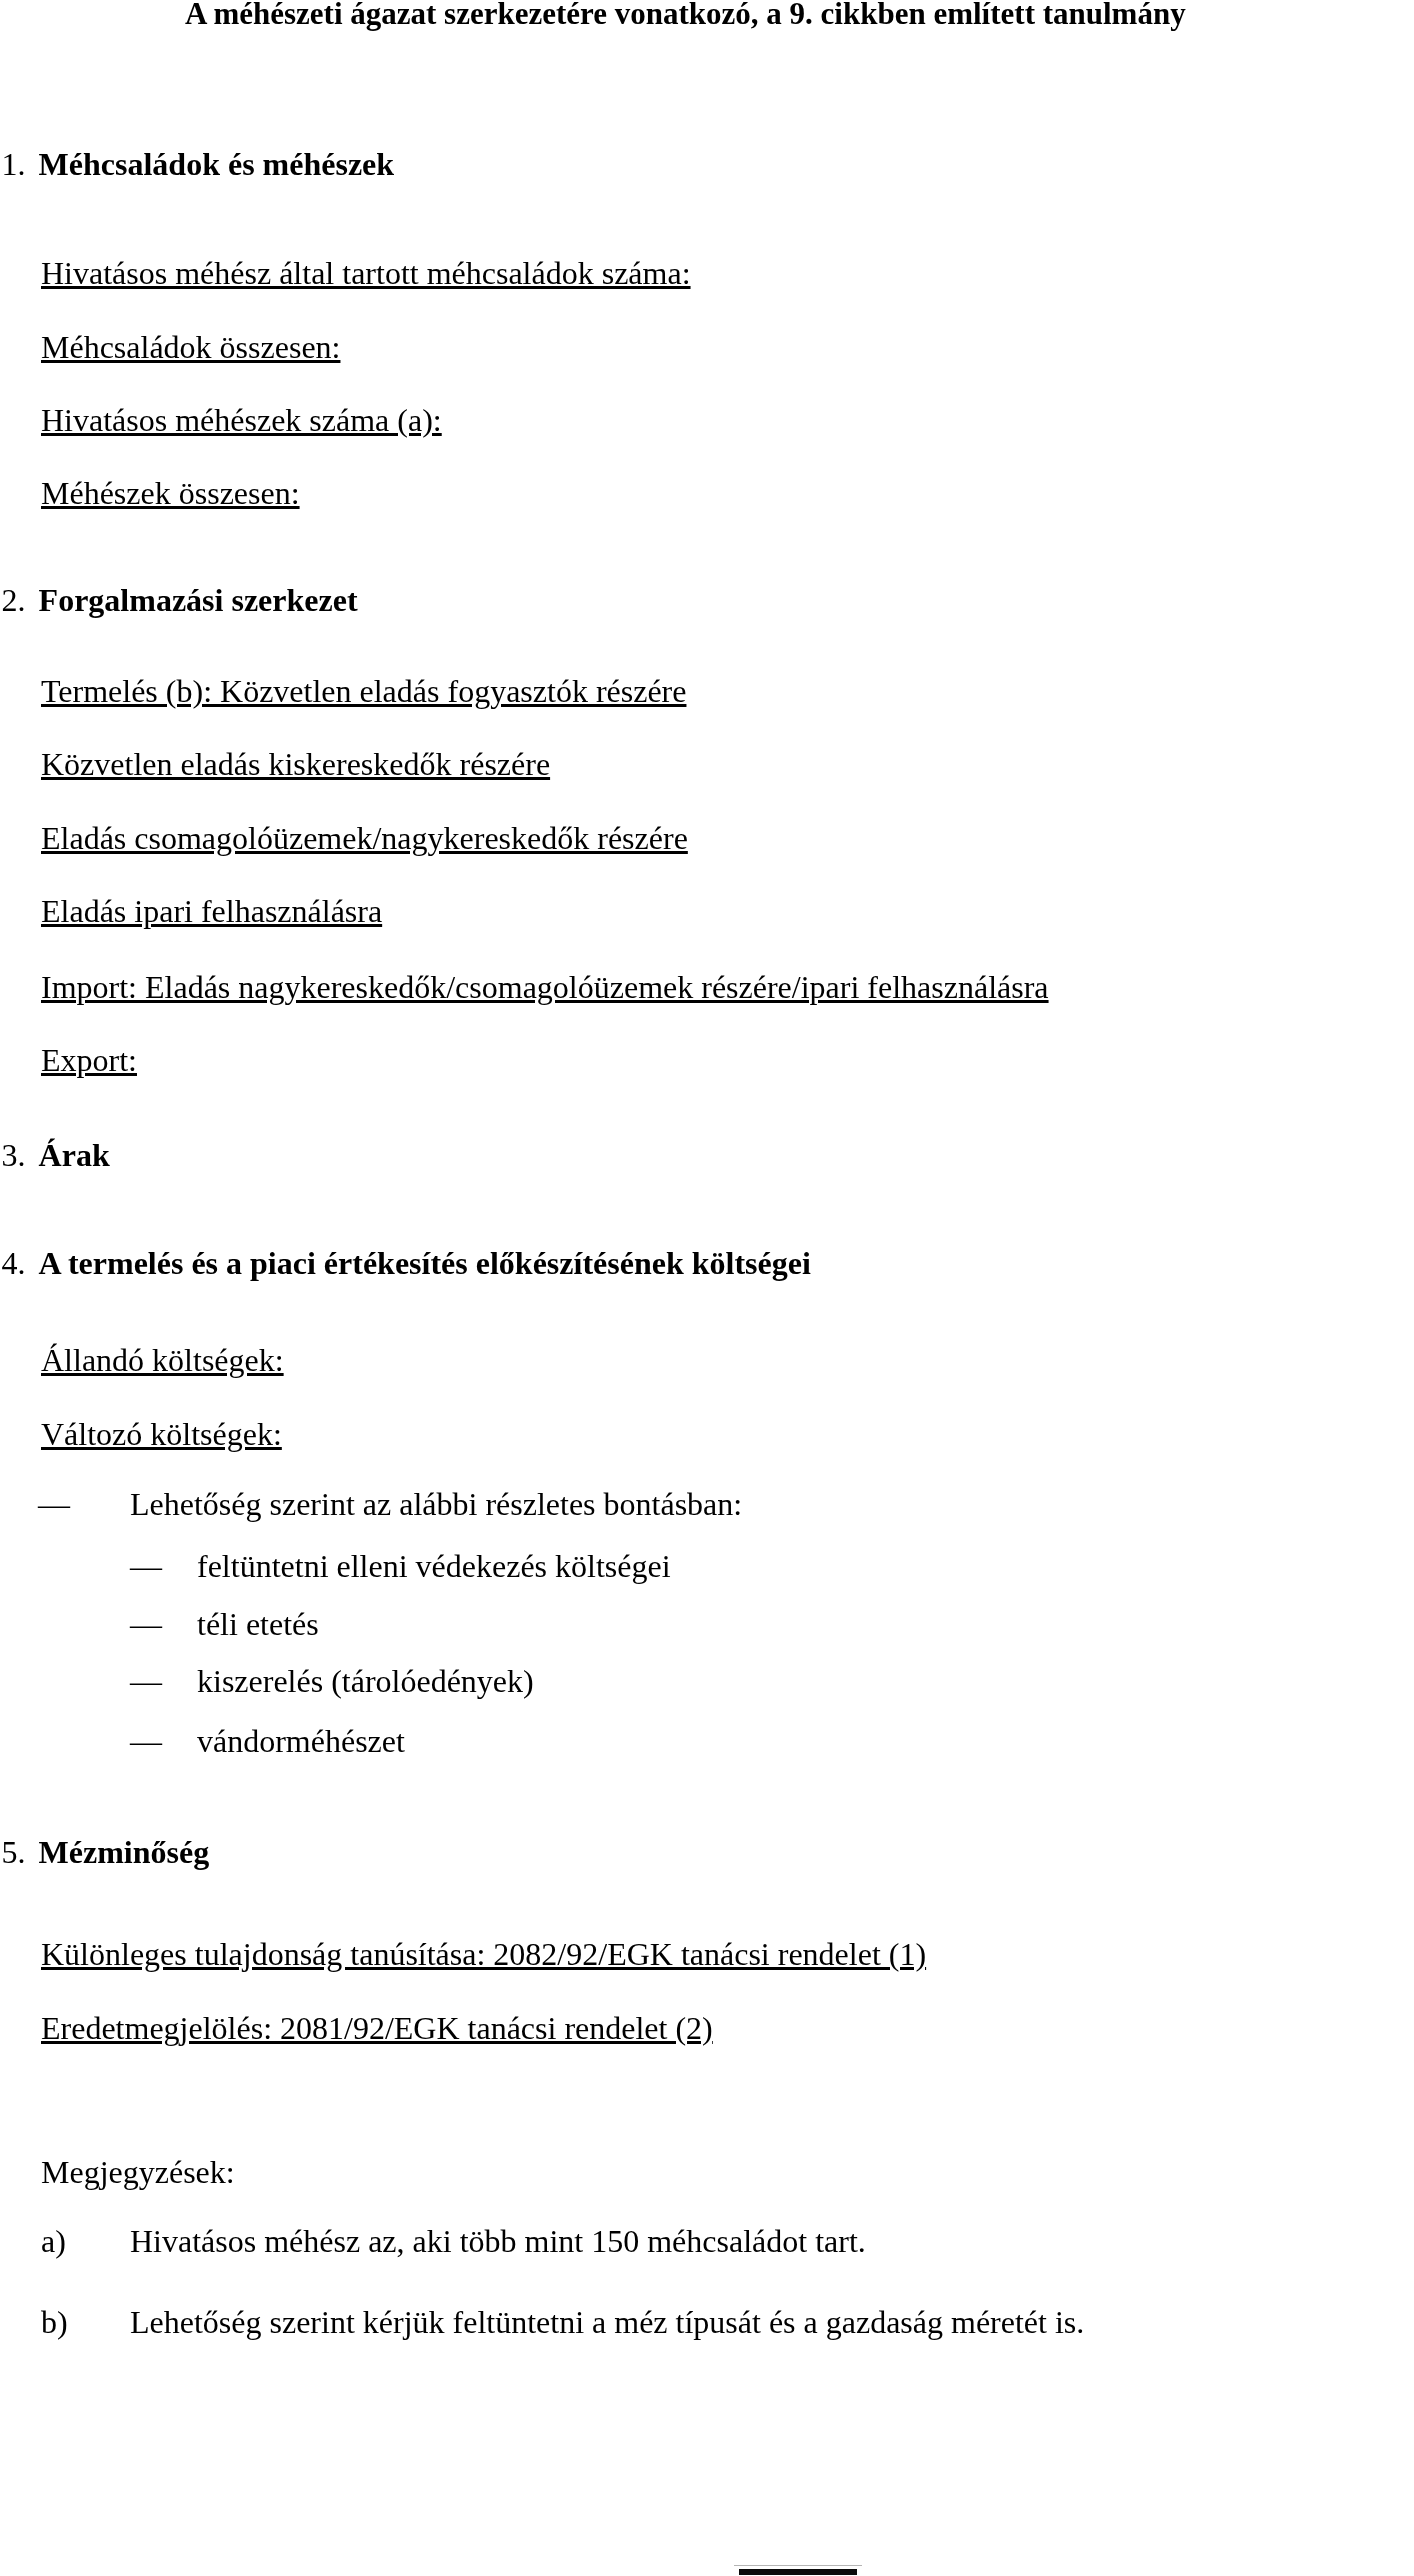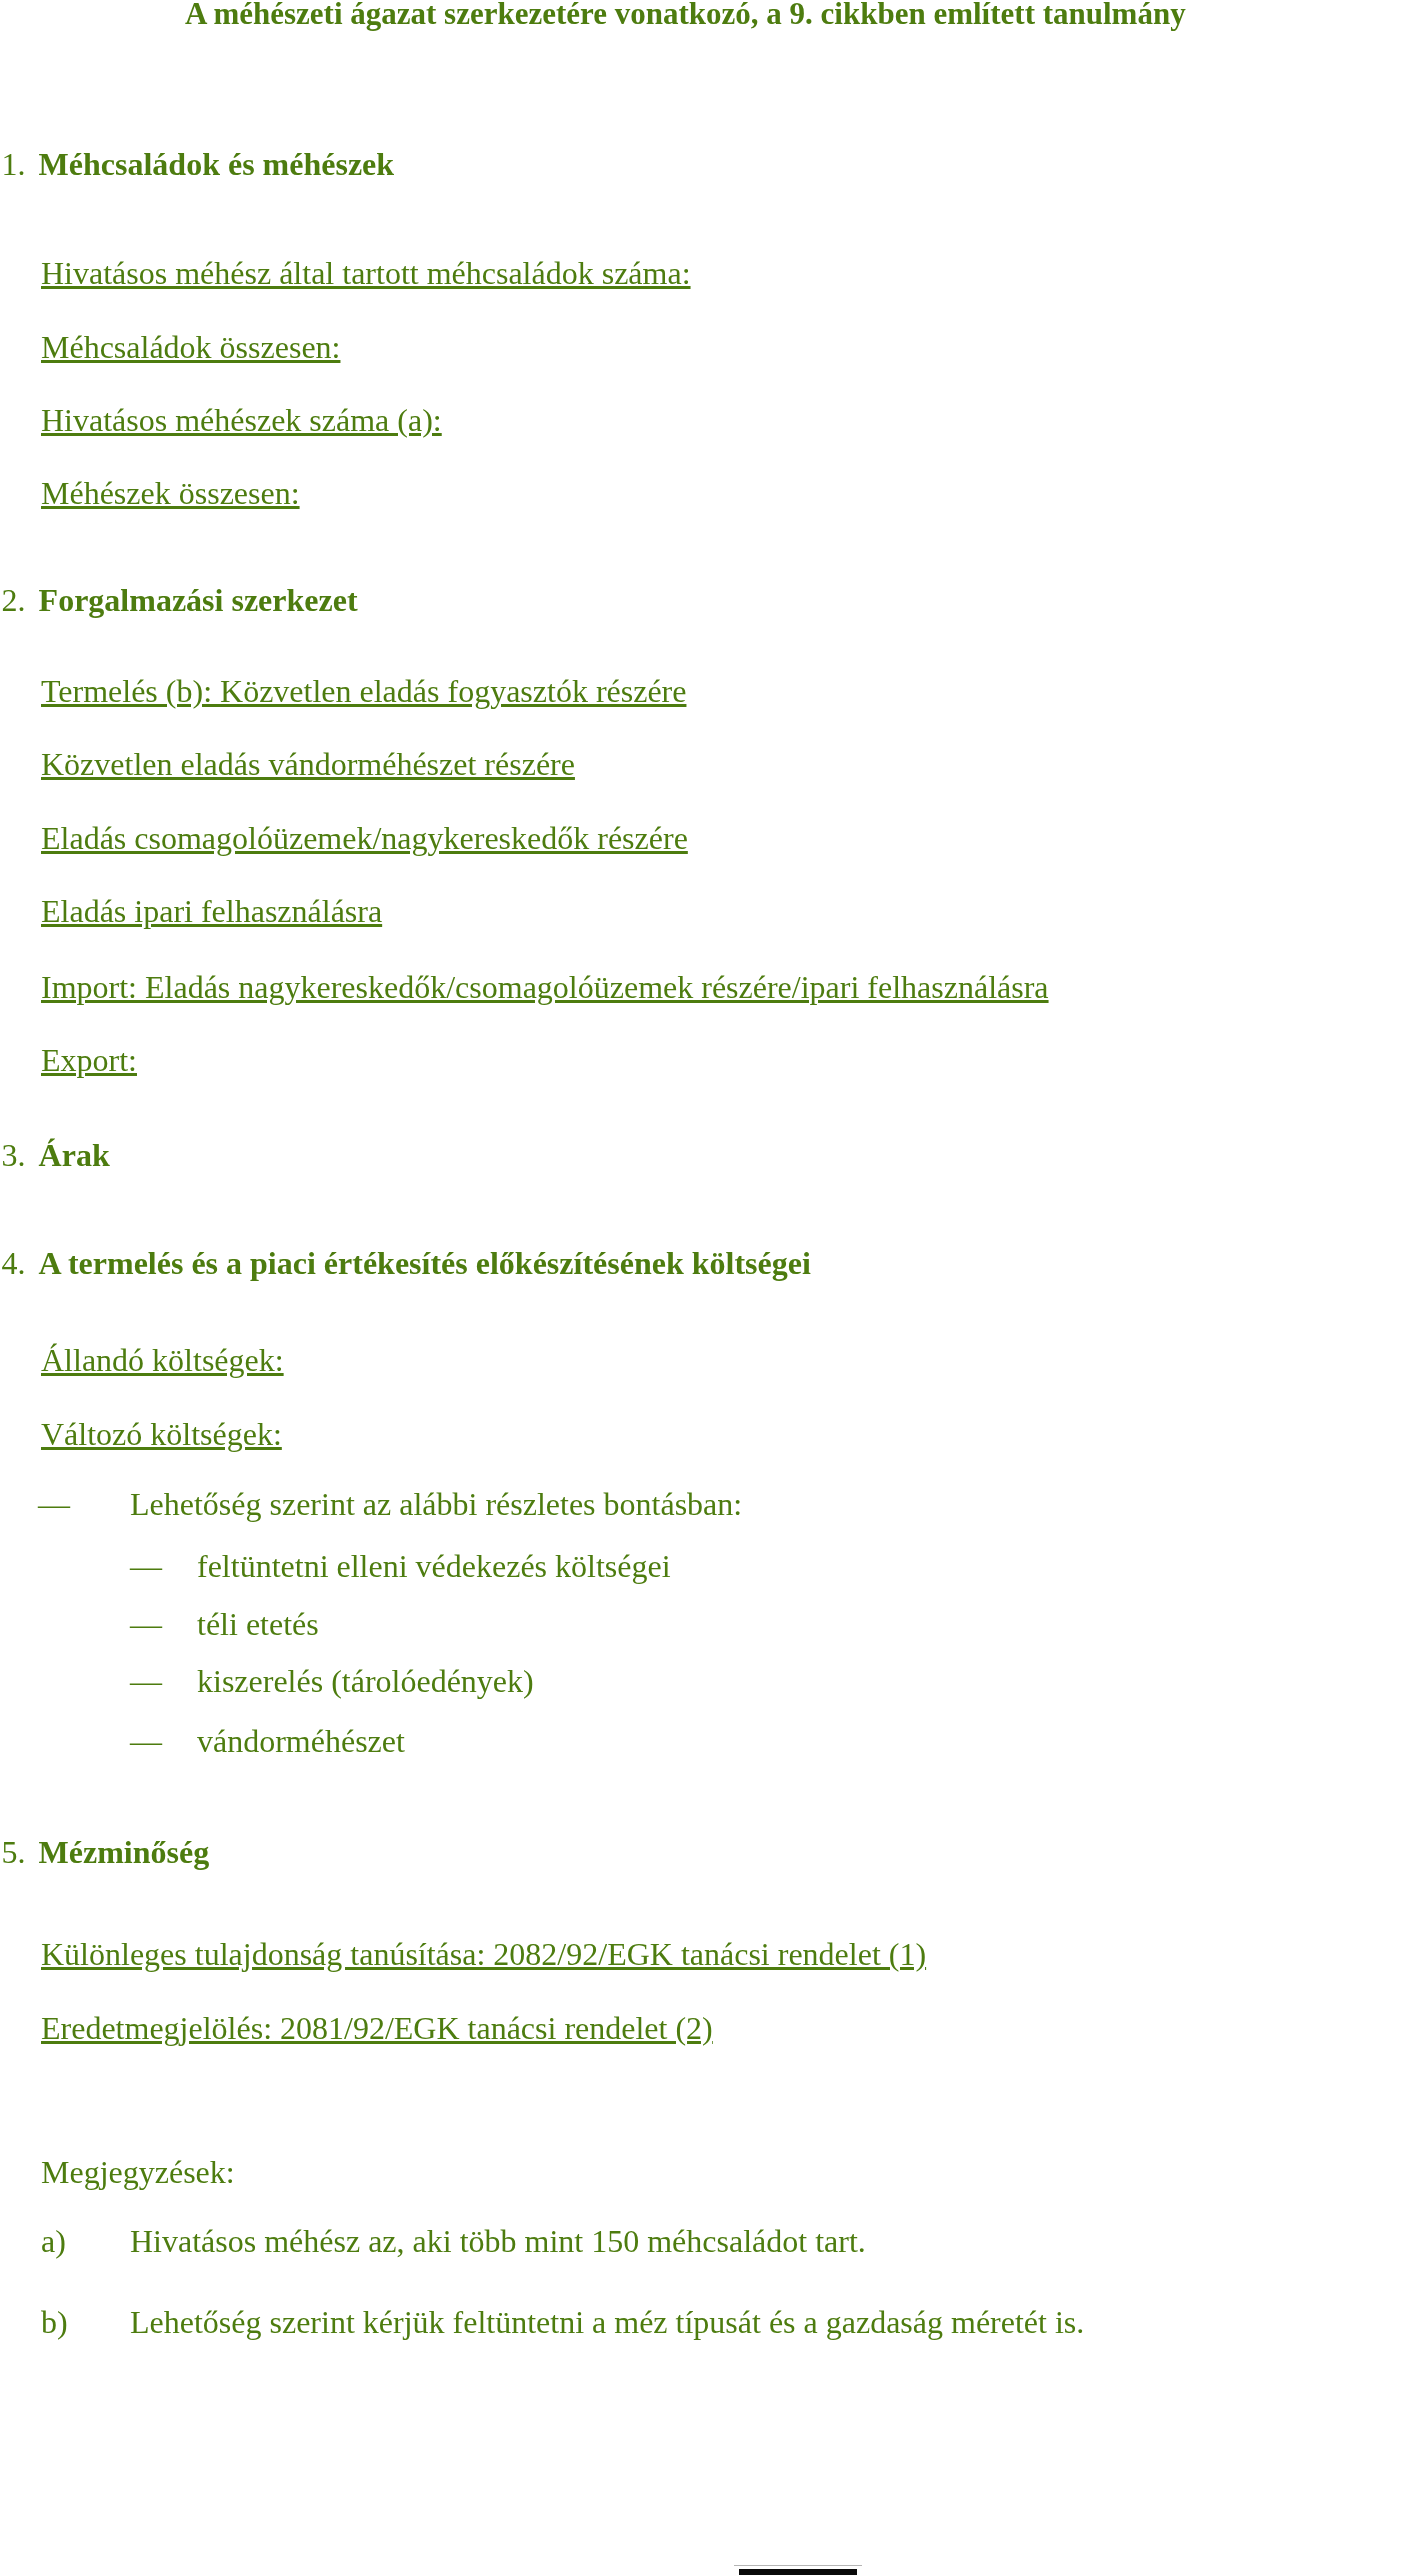--- a/index.html
+++ b/index.html
@@ -1,21 +1,21 @@
 <!DOCTYPE html>
 <html style="font-size:13px"><head>
 <meta charset="utf-8">
 <style>
   html, body { margin: 0; padding: 0; background: #ffffff; }
   .page {
     position: relative;
     width: 1414px;
     height: 2576px;
     background: #ffffff;
-    color: #4d7c0f;
+    color: #000000;
     font-family: "Liberation Serif", serif;
     font-size: 32px;
     overflow: hidden;
   }
   .line {
     position: absolute;
     white-space: nowrap;
     line-height: 1.1;
   }
   .doc-title {
@@ -70,21 +70,21 @@
   <div class="line body-line" style="top:256px">Hivatásos méhész által tartott méhcsaládok száma:</div>
   <div class="line body-line" style="top:330px">Méhcsaládok összesen:</div>
   <div class="line body-line" style="top:403px">Hivatásos méhészek száma (a):</div>
   <div class="line body-line" style="top:476px">Méhészek összesen:</div>
 
   <div class="line heading" style="top:583px">
     <span class="num">2.</span><span>Forgalmazási szerkezet</span>
   </div>
 
   <div class="line body-line" style="top:674px">Termelés (b): Közvetlen eladás fogyasztók részére</div>
-  <div class="line body-line" style="top:747px">Közvetlen eladás vándorméhészet részére</div>
+  <div class="line body-line" style="top:747px">Közvetlen eladás kiskereskedők részére</div>
   <div class="line body-line" style="top:821px">Eladás csomagolóüzemek/nagykereskedők részére</div>
   <div class="line body-line" style="top:894px">Eladás ipari felhasználásra</div>
   <div class="line body-line" style="top:970px">Import: Eladás nagykereskedők/csomagolóüzemek részére/ipari felhasználásra</div>
   <div class="line body-line" style="top:1043px">Export:</div>
 
   <div class="line heading" style="top:1138px">
     <span class="num">3.</span><span>Árak</span>
   </div>
 
   <div class="line heading" style="top:1246px">

